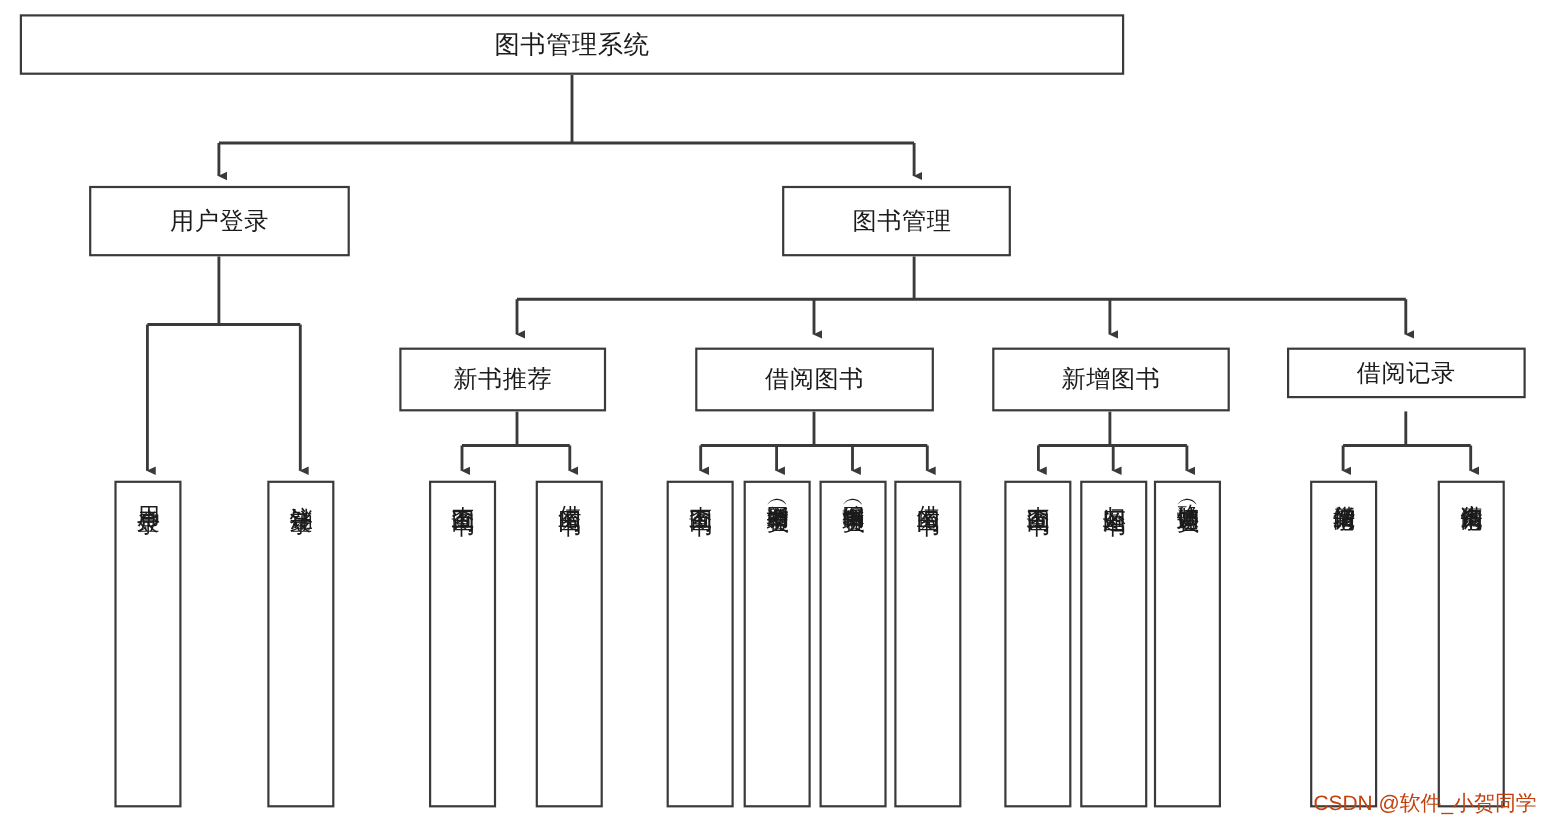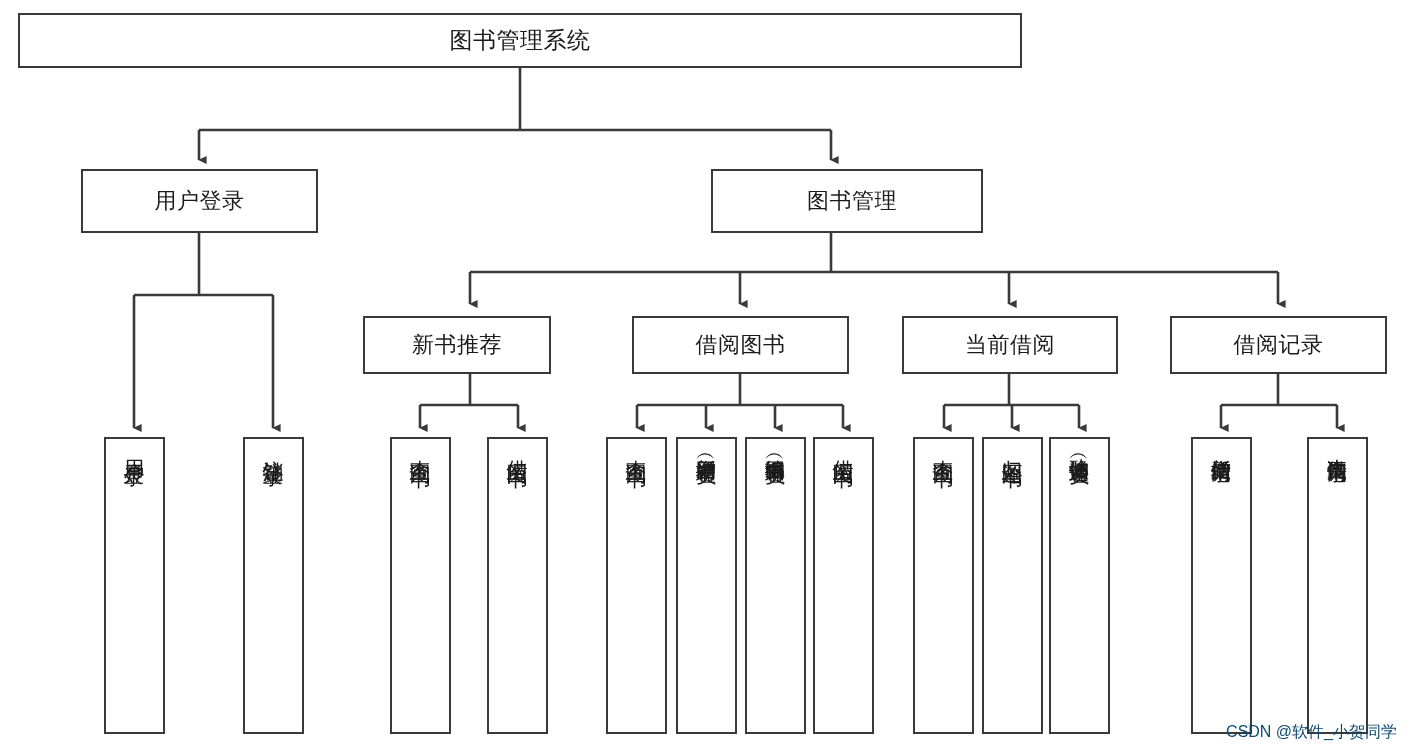--- a/index.html
+++ b/index.html
@@ -65,22 +65,22 @@
     white-space: nowrap;
   }
   .node.vert.tall .node-label {
     font-size: 20px;
     letter-spacing: 1px;
   }
   #watermark {
     position: absolute;
     right: 8px;
     bottom: 4px;
-    font-size: 16px;
-    color: #0c4a6e;
+    font-size: 19px;
+    color: #c2410c;
     z-index: 5;
     white-space: nowrap;
     pointer-events: none;
   }
 </style>
 </head>
 <body>
 
 <div id="diagram-root">
 
@@ -134,34 +134,34 @@
     </g>
   </svg>
 
   <div class="node horiz root" style="left:18px; top:13px; width:1004px; height:55px;">
     <span class="node-label">图书管理系统</span>
   </div>
 
   <div class="node horiz" style="left:81px; top:169px; width:237px; height:64px;">
     <span class="node-label">用户登录</span>
   </div>
-  <div class="node horiz" style="left:711px; top:169px; width:272px; height:64px;padding-left:10px;">
+  <div class="node horiz" style="left:711px; top:169px; width:208px; height:64px;padding-left:10px;">
     <span class="node-label">图书管理</span>
   </div>
 
   <div class="node horiz" style="left:363px; top:316px; width:188px; height:58px;">
     <span class="node-label">新书推荐</span>
   </div>
   <div class="node horiz" style="left:632px; top:316px; width:217px; height:58px;">
     <span class="node-label">借阅图书</span>
   </div>
   <div class="node horiz" style="left:902px; top:316px; width:216px; height:58px;">
-    <span class="node-label">当前借阅</span>
-  </div>
-  <div class="node horiz" style="left:1170px; top:316px; width:217px; height:58px;align-items:center;">
+    <span class="node-label">新增图书</span>
+  </div>
+  <div class="node horiz" style="left:1170px; top:316px; width:217px; height:46px;align-items:center;">
     <span class="node-label">借阅记录</span>
   </div>
 
   <div class="node vert" style="left:104px; top:437px; width:61px; height:297px;">
     <span class="node-label">用户登录</span>
   </div>
   <div class="node vert" style="left:243px; top:437px; width:61px; height:297px;">
     <span class="node-label">注销登录</span>
   </div>
 

